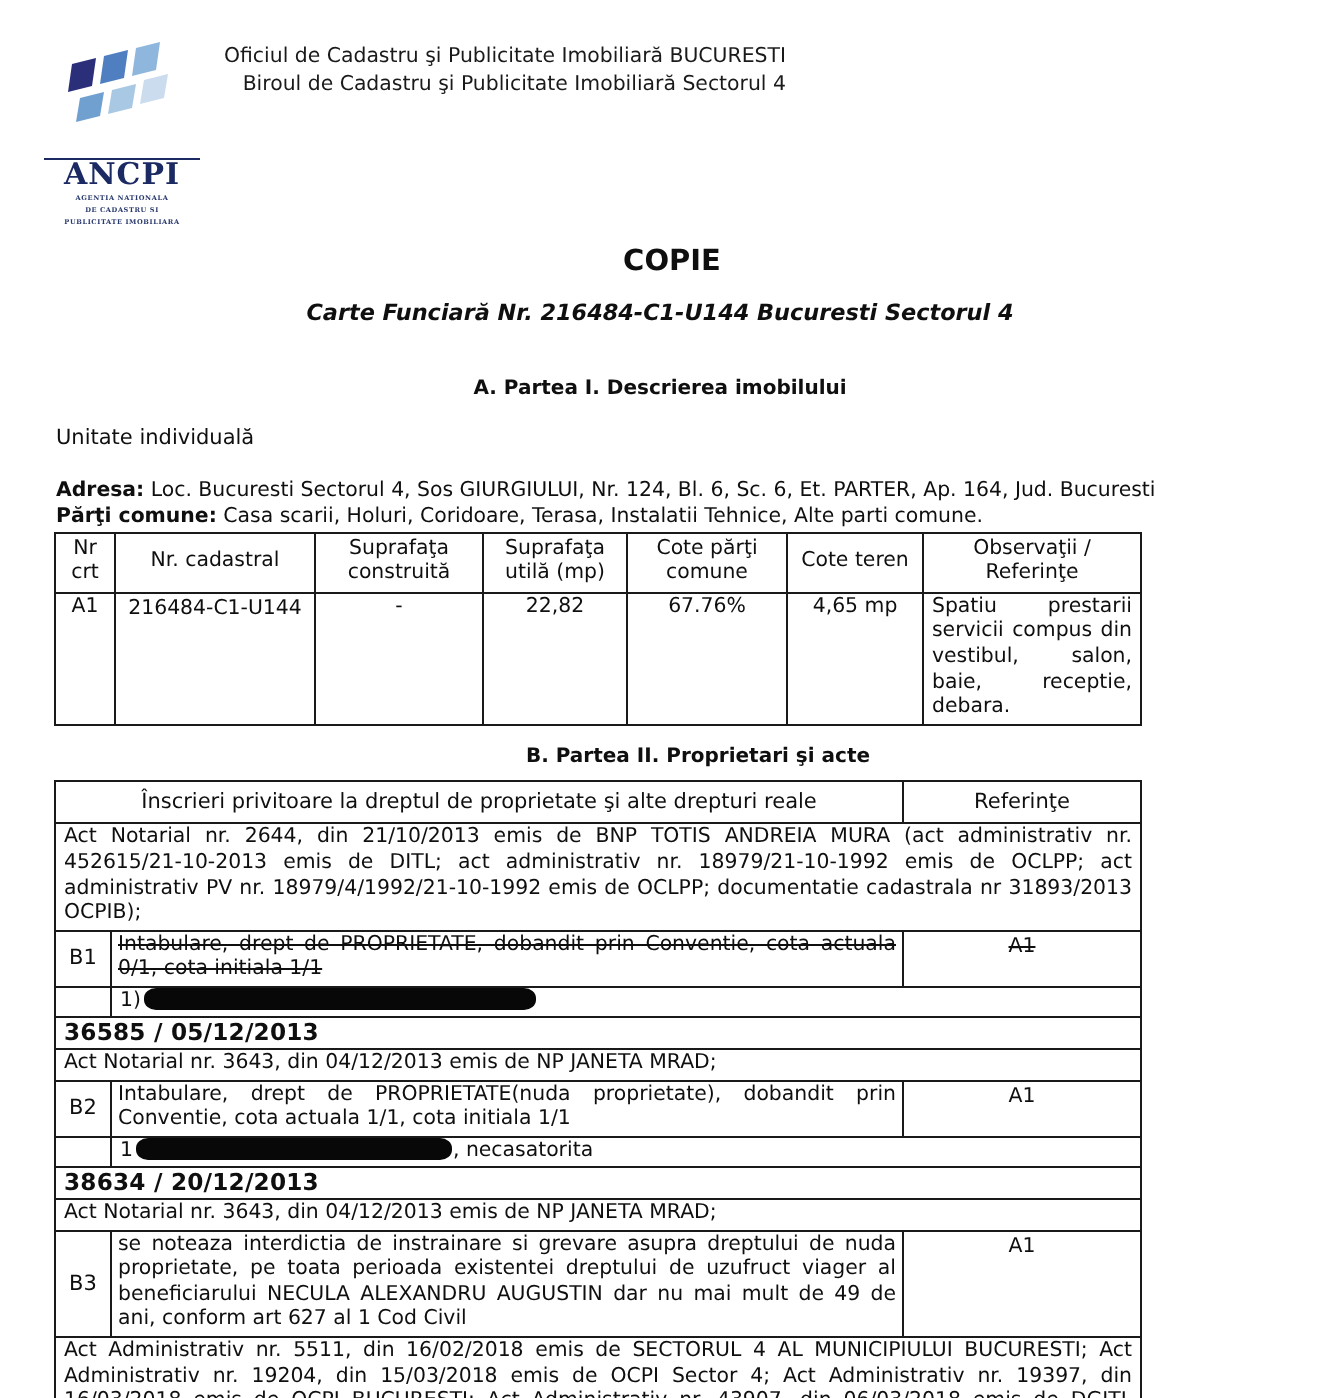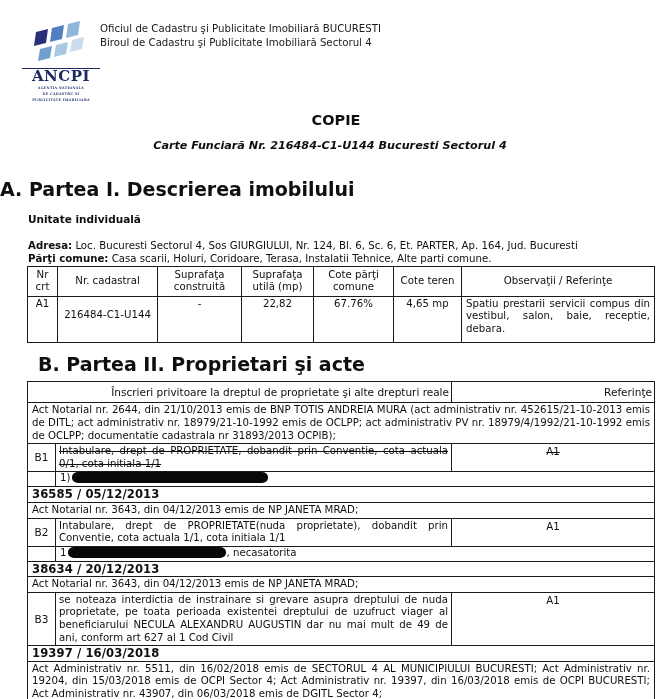--- a/index.html
+++ b/index.html
@@ -13,56 +13,56 @@
   }
   .page { position: relative; width:660px; height:699px; padding: 0; }
 
   
   .header { display:flex; align-items:flex-start; padding: 18px 0 0 0; }
   .logo-block { width: 78px; margin-left: 22px; flex: none; text-align:center; }
   .logo-mark { width: 62px; height: 44px; margin: 0 auto; display:block; }
   .logo-word {
     font-family: "DejaVu Serif", "Liberation Serif", serif;
     font-size: 15px; font-weight: 700; letter-spacing: .5px;
-    color: #1b2a63; line-height: 1.05; margin-top: 6px;
+    color: #1b2a63; line-height: 1.05; margin-top: 17px;
     border-top: 1px solid #1b2a63;
   }
   .logo-sub {
     font-family: "DejaVu Serif", "Liberation Serif", serif;
     font-size: 3.3px; font-weight:700; color:#2a3a6e; line-height: 1.5;
     letter-spacing: .3px; margin-top: 1px;
   }
-  .office { padding-top: 4px; }
+  .office { margin-left: 12px; padding-top: 4px; text-align: right; }
   .office div { font-size: 10.2px; line-height: 13.5px; color:#1a1a1a; }
 
   .title-wrap { text-align:center; margin-top: 8px; }
   .cf-title { font-size: 14.5px; font-weight: 700; line-height: 19px; letter-spacing:.2px; }
   .cf-copie { font-size: 14.5px; font-weight: 700; line-height: 19px; padding-left: 12px; }
   .cf-sub { font-size: 11.2px; font-style: italic; font-weight: 700; margin-top: 9px; }
 
   
-  .sec-title { font-size: 19px; font-weight:600; margin: 26px 0 0 0; }
+  .sec-title { text-align:center; font-size: 10px; font-weight:600; margin: 26px 0 0 0; }
   .sec-title.b { margin-top: 10px; padding-left: 38px; }
-  .subhead { font-size: 10.5px; font-weight: 700; margin: 13px 0 0 28px; }
+  .subhead { font-size: 10.5px; font-weight: 400; margin: 13px 0 0 28px; }
   .addr { margin: 14px 0 0 28px; font-size: 10.2px; line-height: 13.5px; }
   .addr b { font-weight: 700; }
 
   
-  table { border-collapse: collapse; width: 628px; margin-left: 27px; table-layout: fixed; }
+  table { border-collapse: collapse; width: 544px; margin-left: 27px; table-layout: fixed; }
   td, th { border: 1px solid #1a1a1a; font-weight: 400; font-size: 10.2px;
            line-height: 12.6px; padding: 1px 3px; vertical-align: top; }
   .tA th { text-align:center; vertical-align: middle; padding: 2px 2px; }
   .tA td { text-align:center; }
   .tA td.obs { text-align: justify; text-align-last: left; padding: 1px 4px; }
-  .tA td.cad { padding-top: 12px; }
+  .tA td.cad { padding-top: 2px; }
   .tA tr.body td { height: 46px; }
 
   
   .tB { margin-top: 6px; }
-  .tB th { text-align:right; font-size: 10.5px; padding: 4px 2px; font-weight:400; }
+  .tB th { text-align:center; font-size: 10.5px; padding: 4px 2px; font-weight:400; }
   .tB td.num { text-align:center; vertical-align: middle; font-size: 10.5px; }
   .tB td.txt { text-align: justify; text-align-last: left; }
   .tB td.ref { text-align:center; vertical-align: top; padding-top: 2px; }
   .tB td.idrow { font-weight:700; font-size: 11.6px; padding: 1px 4px; letter-spacing:.1px; }
   .tB td.act { text-align: justify; text-align-last: left; padding: 1px 4px; }
   .strike { text-decoration: line-through; text-decoration-thickness: 1px; }
   .redact-row td { padding: 0 4px 1px 4px; height: 15px; }
   .redact {
     display:inline-block; height: 11px; background:#080808; vertical-align: -2px;
     border-radius: 6px/5px; margin-left: 2px;
@@ -205,22 +205,19 @@
       <tr>
         <td class="act" colspan="3">Act Notarial  nr. 3643, din 04/12/2013 emis de NP JANETA MRAD;</td>
       </tr>
       <tr>
         <td class="num">B3</td>
         <td class="txt">se noteaza interdictia de instrainare si grevare asupra dreptului de nuda proprietate, pe toata perioada existentei dreptului de uzufruct viager al beneficiarului NECULA ALEXANDRU AUGUSTIN dar nu mai mult de 49 de ani, conform art 627 al 1 Cod Civil</td>
         <td class="ref">A1</td>
       </tr>
 
       <tr>
-        <td class="idrow" colspan="3">19397 / 16/03/2018</td>
-      </tr>
-      <tr>
         <td class="act" colspan="3">Act Administrativ  nr. 5511, din 16/02/2018 emis de SECTORUL 4 AL MUNICIPIULUI BUCURESTI; Act Administrativ  nr. 19204, din 15/03/2018 emis de OCPI Sector 4; Act Administrativ  nr. 19397, din 16/03/2018 emis de OCPI BUCURESTI; Act Administrativ  nr. 43907, din 06/03/2018 emis de DGITL Sector 4;</td>
       </tr>
 
     </tbody>
   </table>
 
 </div>
 
 </body></html>

